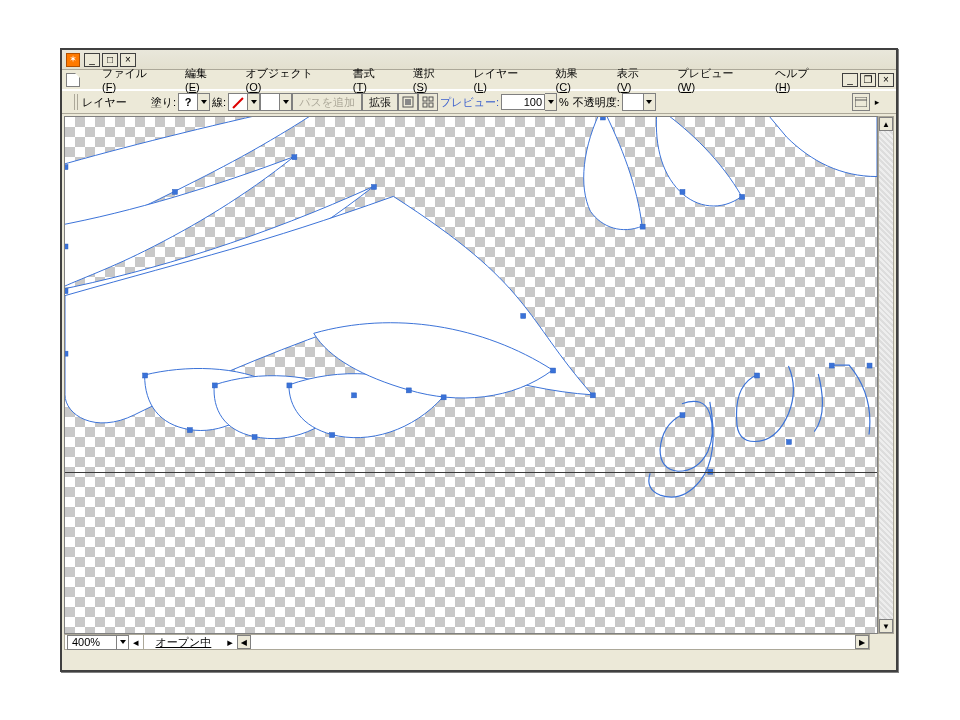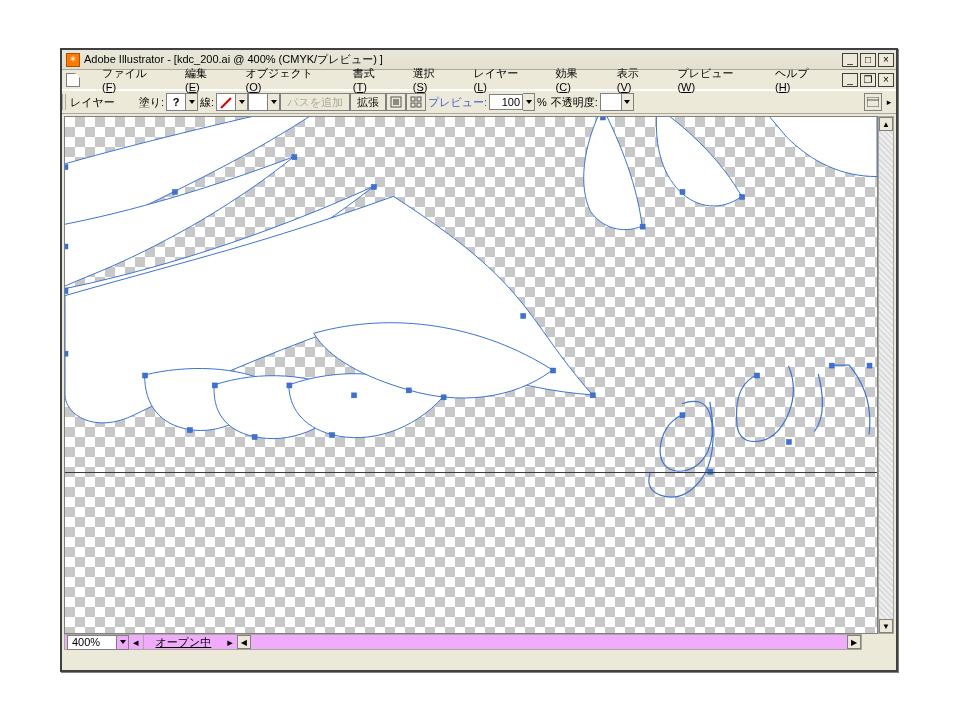--- a/index.html
+++ b/index.html
@@ -9,73 +9,72 @@
 .titlebar .ai-icon { width: 14px; height: 14px; background: #ff7a00; border: 1px solid #b25000; margin: 0 4px 0 2px; display: flex; align-items: center; justify-content: center; color: #fff; font-size: 9px; line-height: 1; }
 .titlebar .title { flex: 1; color: #000; }
 .win-controls { display: flex; gap: 2px; }
 .win-btn { width: 16px; height: 14px; background: #ece9d8; border: 1px solid #404040; display: flex; align-items: center; justify-content: center; cursor: default; font-size: 10px; line-height: 1; }
 .menubar { height: 20px; background: #ece9d8; display: flex; align-items: center; padding-left: 4px; gap: 12px; border-bottom: 1px solid #fff; }
 .menubar .file-icon { width: 14px; height: 14px; background: #fff; border: 1px solid #808080; margin-right: 4px; position: relative; }
 .menubar .file-icon::after { content:""; position:absolute; right:-1px; top:-1px; width:0; height:0; border-top:5px solid #ece9d8; border-left:5px solid transparent; }
 .menu-item { padding: 2px 6px; cursor: default; }
 .menu-item .u { text-decoration: underline; }
 .doc-controls { margin-left: auto; display: flex; gap: 2px; padding-right: 2px; }
-.toolbar { height: 24px; background: #ece9d8; border-top: 1px solid #fff; border-bottom: 1px solid #aca899; display: flex; align-items: center; padding: 0 0; gap: 0; }
+.toolbar { height: 24px; background: #ece9d8; border-top: 1px solid #fff; border-bottom: 1px solid #aca899; display: flex; align-items: center; padding: 0 12px; gap: 0; }
 .grip { width: 6px; height: 16px; background: repeating-linear-gradient(90deg,#aca899 0 1px,transparent 1px 3px); }
 .tb-label { padding: 0 2px; }
 .swatch-box { width: 20px; height: 18px; background:#fff; border:1px solid #808080; display:flex; align-items:center; justify-content:center; position:relative; }
 .swatch-q { font-weight:bold; }
 .dd-arrow { width: 12px; height: 18px; background:#ece9d8; border:1px solid #808080; border-left:none; display:flex; align-items:center; justify-content:center; }
 .dd-arrow::after { content:""; border-left:3px solid transparent; border-right:3px solid transparent; border-top:4px solid #000; }
 .none-box { width:20px; height:18px; background:#fff; border:1px solid #808080; position:relative; }
 .none-box::after { content:""; position:absolute; left:2px; top:8px; width:14px; height:2px; background:#d00; transform:rotate(-45deg); }
 .stroke-field { width:20px; height:18px; background:#fff; border:1px solid #808080; display:flex; align-items:center; justify-content:center; }
 .text-btn { height:18px; padding:0 6px; background:#ece9d8; border:1px solid #808080; display:flex; align-items:center; cursor:default; }
 .text-btn.disabled { color:#aca899; }
 .icon-btn { width:20px; height:18px; background:#ece9d8; border:1px solid #808080; display:flex; align-items:center; justify-content:center; cursor:default; }
 .opacity-label { color:#3a5fcd; cursor:default; }
-.num-field { width:34px; height:16px; background:#fff; border:1px solid #808080; text-align:right; padding-right:2px; display:flex; align-items:center; justify-content:flex-end; }
+.num-field { width:44px; height:16px; background:#fff; border:1px solid #808080; text-align:right; padding-right:2px; display:flex; align-items:center; justify-content:flex-end; }
 .style-box { width:22px; height:18px; background:#fff; border:1px solid #808080; }
 .palette-btn { width:18px; height:18px; margin-left:auto; background:#ece9d8; border:1px solid #808080; display:flex; align-items:center; justify-content:center; }
 .side-arrow { width:14px; height:12px; display:flex; align-items:center; justify-content:center; }
 .side-arrow::after { content:"▸"; font-size:9px; }
 .canvas-wrap { position:absolute; left:0; top:64px; right:0; bottom:18px; background:#ece9d8; }
 .canvas { position:absolute; left:2px; top:2px; right:18px; bottom:18px; background:#fff; overflow:hidden; border:1px solid #808080; }
 .checker { position:absolute; inset:0; background-image:
   linear-gradient(45deg,#c8c8c8 25%,transparent 25%),
   linear-gradient(-45deg,#c8c8c8 25%,transparent 25%),
   linear-gradient(45deg,transparent 75%,#c8c8c8 75%),
   linear-gradient(-45deg,transparent 75%,#c8c8c8 75%);
   background-size:20px 20px;
   background-position:0 0,0 10px,10px -10px,-10px 0;
 }
 .artwork { position:absolute; inset:0; }
 .artwork svg { width:100%; height:100%; display:block; }
 .divider-line { position:absolute; left:0; right:0; top:355px; height:1px; background:#3a3a3a; }
 .vscroll { position:absolute; right:2px; top:2px; width:16px; bottom:18px; background:#ece9d8; border:1px solid #aca899; display:flex; flex-direction:column; }
-.hscroll { position:absolute; left:2px; bottom:2px; right:34px; height:16px; background:#f0abfc; border:1px solid #aca899; display:flex; align-items:center; }
+.hscroll { position:absolute; left:2px; bottom:2px; right:26px; height:16px; background:#ffffff; border:1px solid #aca899; display:flex; align-items:center; }
 .scroll-btn { width:14px; height:14px; background:#ece9d8; border:1px solid #808080; display:flex; align-items:center; justify-content:center; font-size:8px; flex-shrink:0; }
 .scroll-spacer { flex:1; background:repeating-linear-gradient(45deg,#ddd 0 2px,#eee 2px 4px); }
 .zoom-box { width:50px; height:15px; background:#fff; border:1px solid #808080; margin-left:2px; display:flex; align-items:center; padding-left:4px; }
 .zoom-dd { width:12px; height:15px; border:1px solid #808080; border-left:none; display:flex; align-items:center; justify-content:center; }
 .zoom-dd::after { content:""; border-left:3px solid transparent; border-right:3px solid transparent; border-top:4px solid #000; }
 .status-seg { padding:0 12px; border-left:1px solid #aca899; height:15px; display:flex; align-items:center;text-decoration:underline; }
 .status-tri { padding:0 4px; }
 .anchor { fill:#3a72d8; stroke:#2a5fc0; stroke-width:0.5; }
 .vpath { fill:#fff; stroke:#3a72d8; stroke-width:1; }
 .vtext { fill:none; stroke:#3a72d8; stroke-width:1.2; }
 </style>
 </head>
 <body>
 
 <div class="outer-window">
 
   <div class="titlebar">
     <div class="ai-icon">✶</div>
-    <div class="title">Adobe Illustrator - [kdc_200.ai @ 400% (CMYK/プレビュー) ]</div>
     <div class="win-controls">
       <div class="win-btn">_</div>
       <div class="win-btn">□</div>
       <div class="win-btn">×</div>
     </div>
   </div>
 
   <div class="menubar">
     <div class="file-icon"></div>
     <div class="menu-item"><span>ファイル(</span><span class="u">F</span><span>)</span></div>

